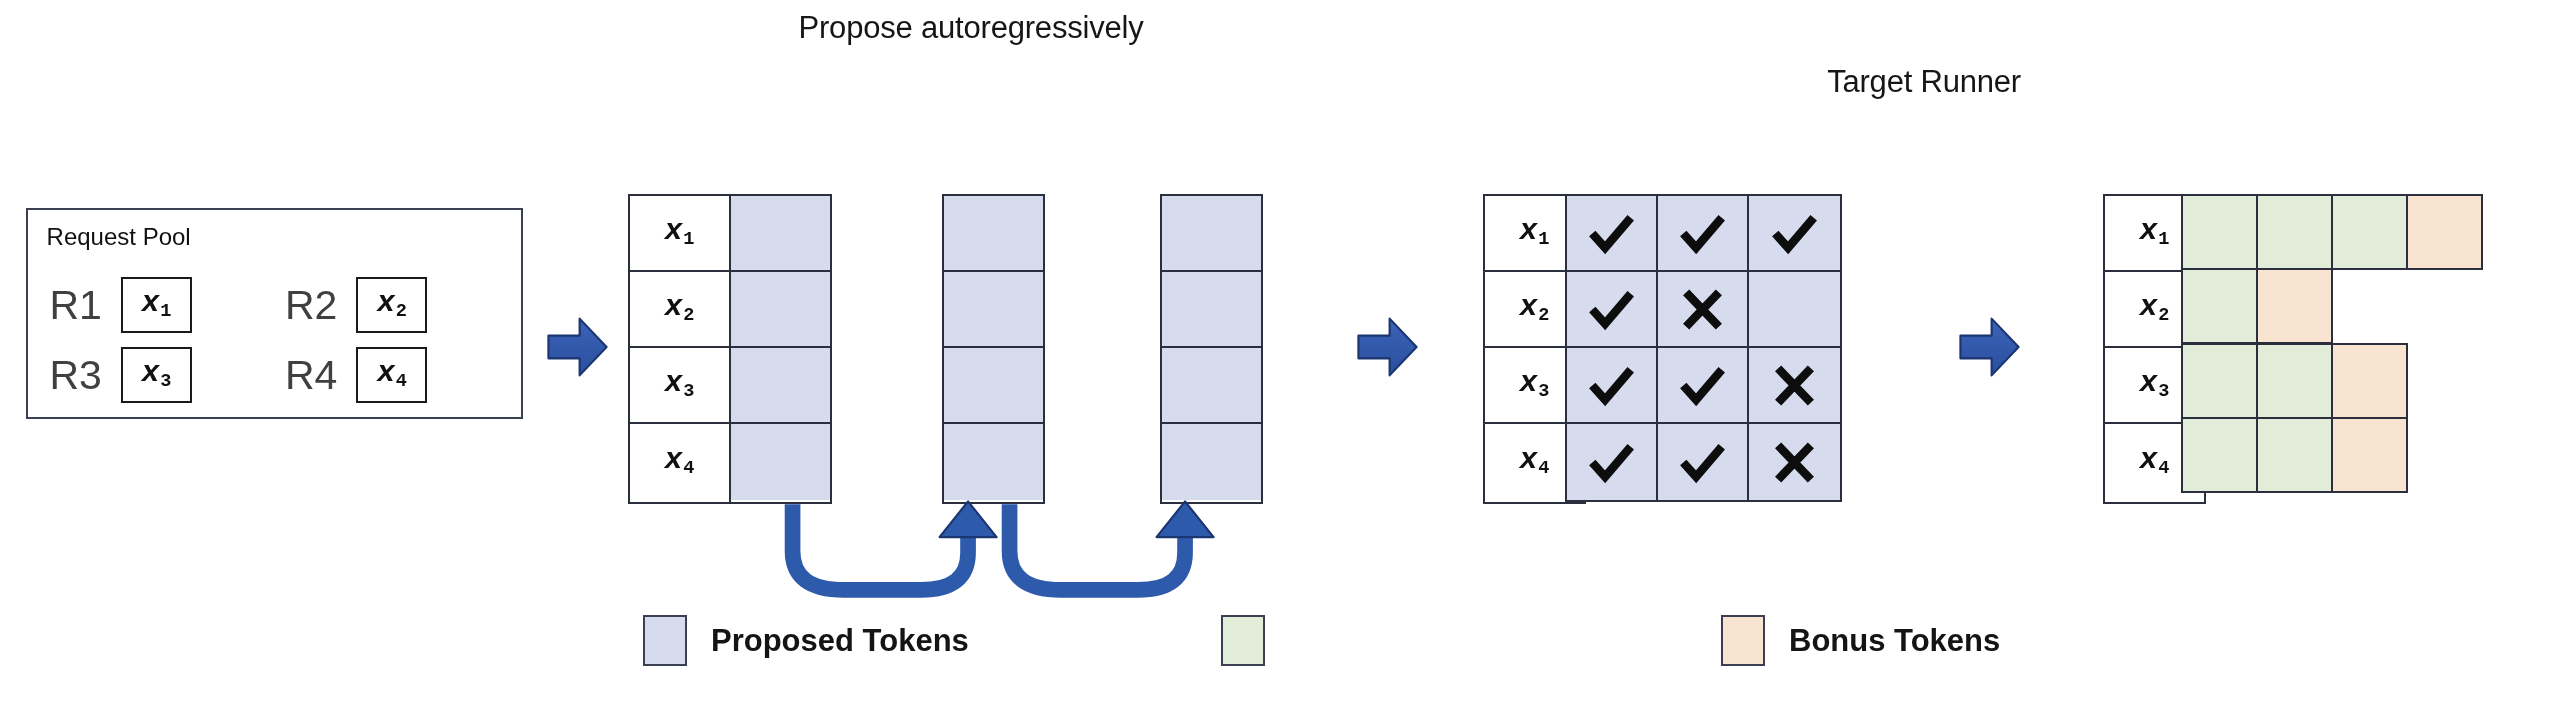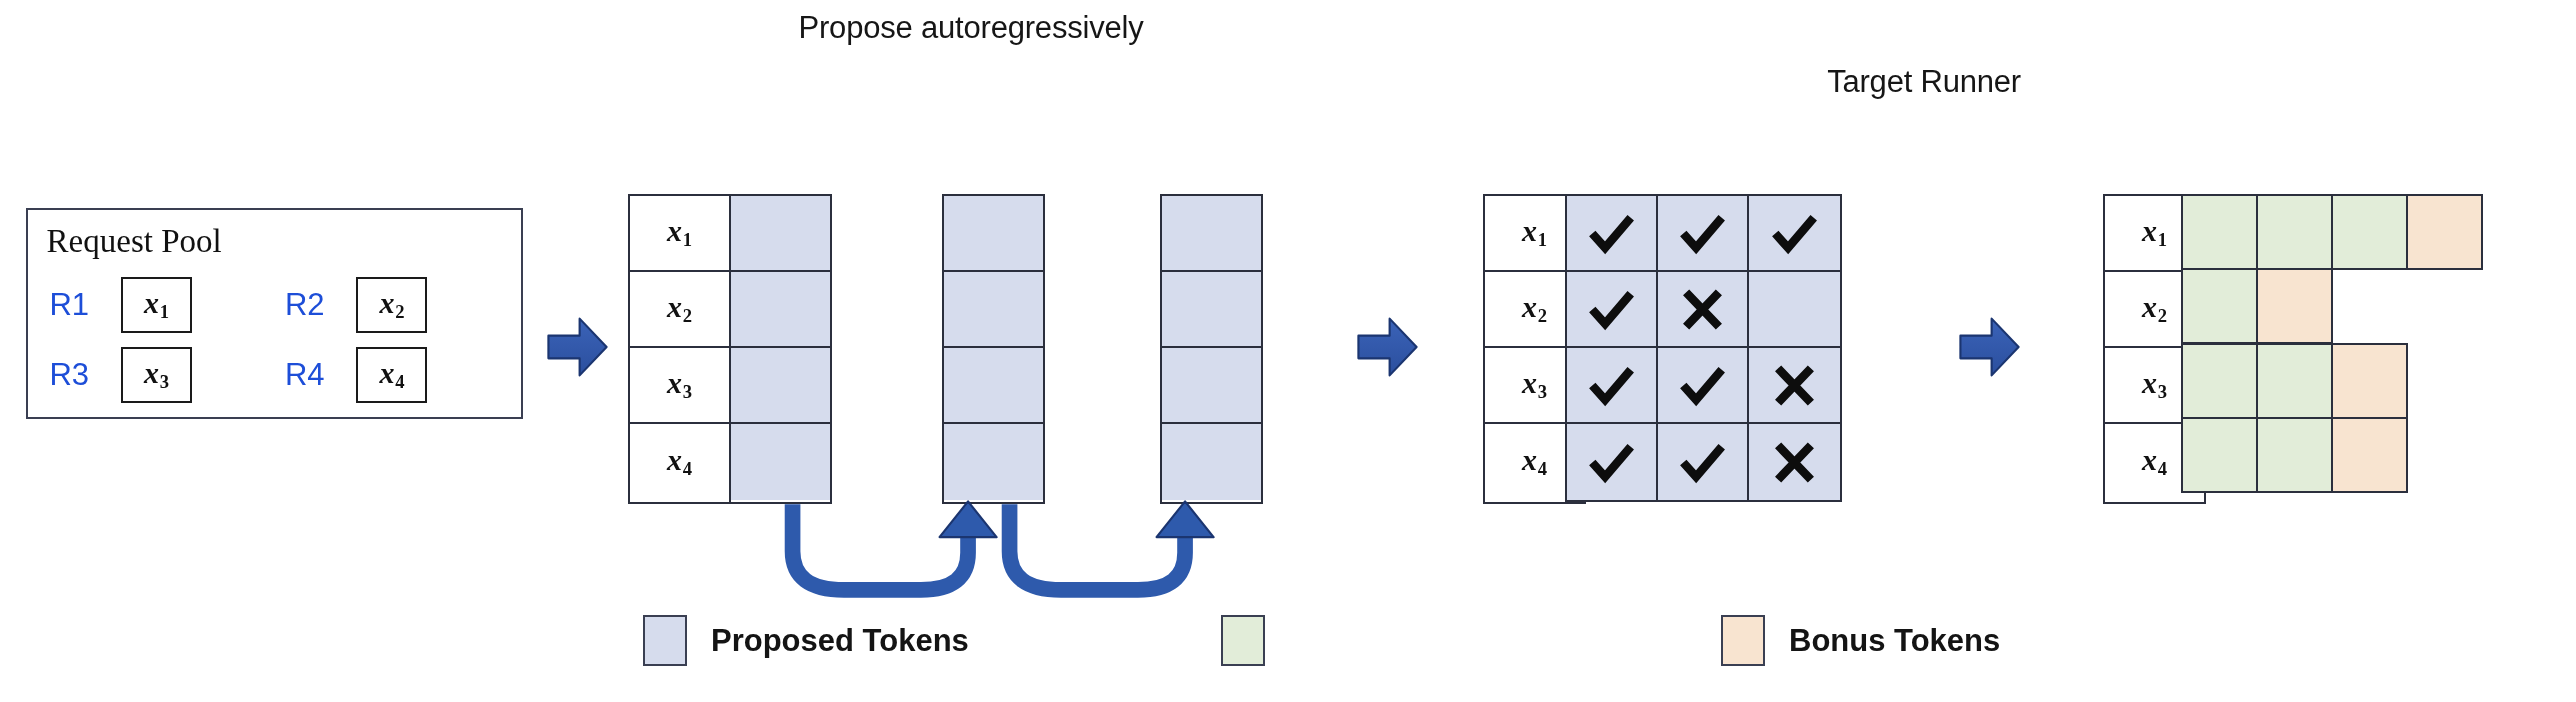--- a/index.html
+++ b/index.html
@@ -41,60 +41,59 @@
     width: 497px;
     height: 211px;
     border: 2.9px solid #3a3f52;
     background: #ffffff;
     box-sizing: border-box;
   }
   #request-pool .pool-label {
     position: absolute;
     left: 18.6px;
     top: 13px;
-    font-size: 33px;
+    font-size: 24px;
     color: #111111;
     white-space: nowrap;
-    font-family: Liberation Serif, serif;
   }
   .pool-grid {
     position: absolute;
     left: 14.3px;
     top: 60px;
     width: 471px;
     height: 140px;
     display: grid;
     grid-template-columns: 1fr 1fr;
     grid-template-rows: 1fr 1fr;
   }
   .pool-item {
     display: flex;
     align-items: center;
     gap: 18.6px;
     padding-left: 7.1px;
   }
   .pool-item .rid {
-    font-size: 31px;
-    color: #1d4ed8;
+    font-size: 41px;
+    color: #404040;
     min-width: 53px;
   }
   .pool-item .tokbox {
     width: 71px;
     height: 56px;
     border: 2.9px solid #1a1a1a;
     box-sizing: border-box;
     background: #fff;
     display: flex;
     align-items: center;
     justify-content: center;
   }
 
   
   .xvar {
-    font-family: Liberation Serif, serif;
+    font-family: Liberation Mono, monospace;
     font-style: italic;
     font-weight: 700;
     font-size: 30px;
     line-height: 1;
     color: #111111;
     white-space: nowrap;
   }
   .xvar sub {
     font-size: 0.62em;
     font-style: normal;

